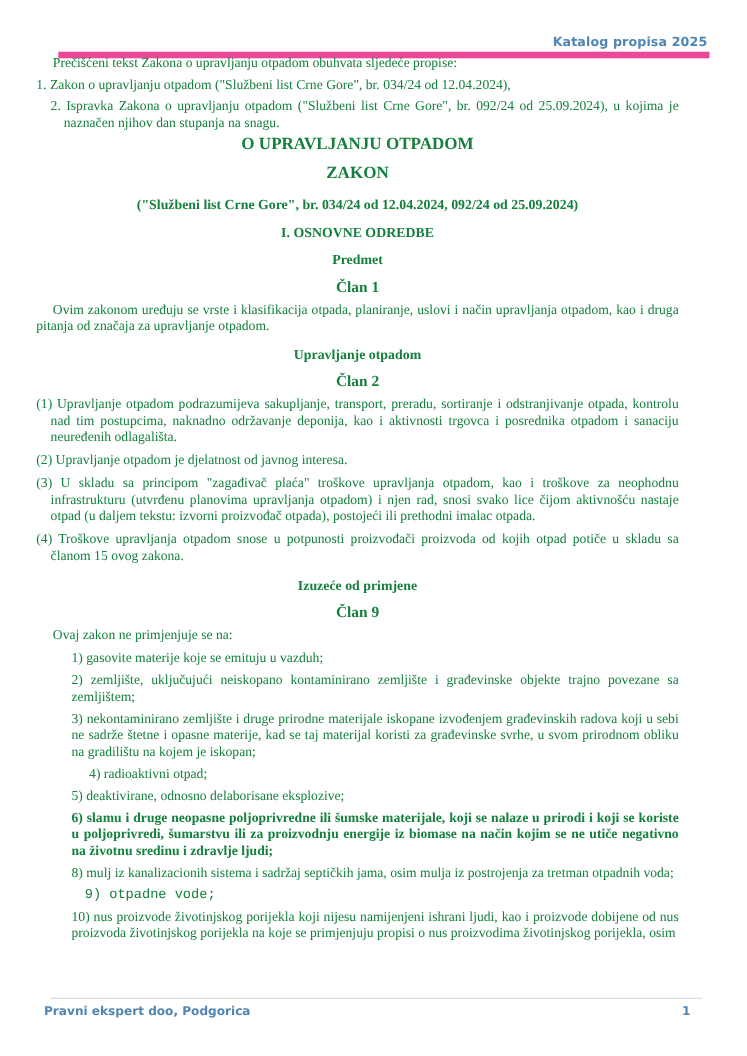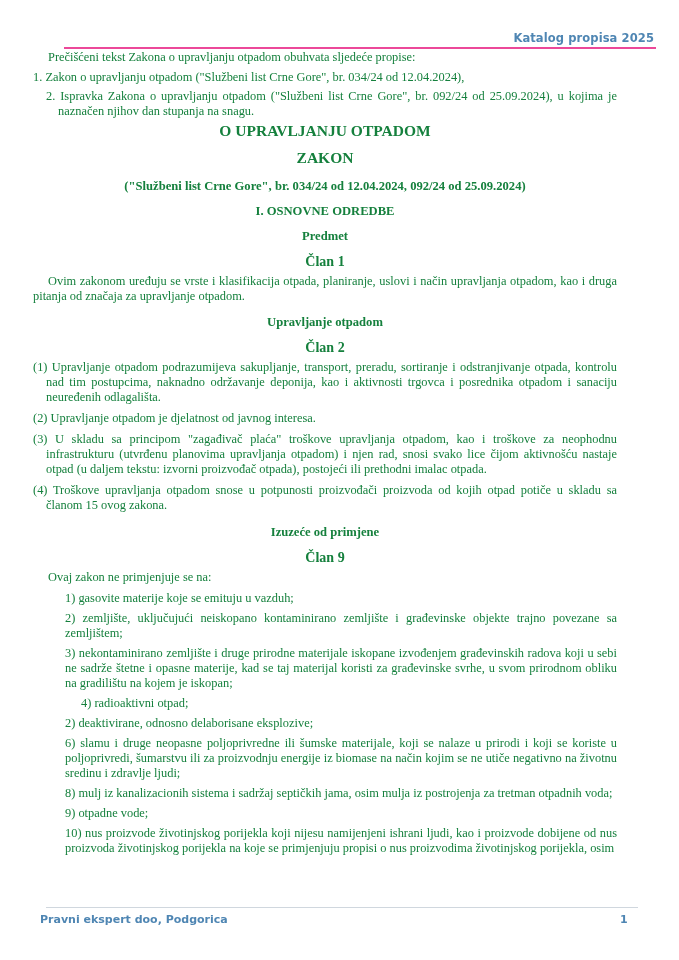--- a/index.html
+++ b/index.html
@@ -1,20 +1,20 @@
 <!DOCTYPE html>
 <html><head>
 <meta charset="utf-8">
 <style>
   html, body { margin: 0; padding: 0; background: #ffffff; }
   body { width: 679px; height: 960px; position: relative; overflow: hidden; }
   .page { position: absolute; left: 0; top: 0; width: 679px; height: 960px; }
   .header {
-    position: absolute; left: 64px; top: 30px; width: 592px; height: 17px;
-    border-bottom: 2px solid #ec4899;
+    position: absolute; left: 53px; top: 30px; width: 592px; height: 17px;
+    border-bottom: 6px solid #ec4899;
   }
   .header-title {
     position: absolute; right: 2px; top: 1px;
     font-family: "DejaVu Sans", sans-serif; font-weight: bold; font-size: 11.5px;
     color: #4f86b3; letter-spacing: 0.1px;
   }
   .content {
     position: absolute; left: 33px; top: 50px; width: 584px;
     font-family: "Liberation Serif", serif; font-size: 12.4px; line-height: 15px;
     color: #15803d;
@@ -78,24 +78,24 @@
     <p class="para-item">(3) U skladu sa principom "zagađivač plaća" troškove upravljanja otpadom, kao i troškove za neophodnu infrastrukturu (utvrđenu planovima upravljanja otpadom) i njen rad, snosi svako lice čijom aktivnošću nastaje otpad (u daljem tekstu: izvorni proizvođač otpada), postojeći ili prethodni imalac otpada.</p>
     <p class="para-item" style="margin-bottom:12px;">(4) Troškove upravljanja otpadom snose u potpunosti proizvođači proizvoda od kojih otpad potiče u skladu sa članom 15 ovog zakona.</p>
 
     <p class="title t-subject">Izuzeće od primjene</p>
     <p class="title t-article">Član 9</p>
     <p class="intro">Ovaj zakon ne primjenjuje se na:</p>
     <p class="sub-item" style="margin-left:32px;">1) gasovite materije koje se emituju u vazduh;</p>
     <p class="sub-item" style="margin-left:32px;">2) zemljište, uključujući neiskopano kontaminirano zemljište i građevinske objekte trajno povezane sa zemljištem;</p>
     <p class="sub-item" style="margin-left:32px;">3) nekontaminirano zemljište i druge prirodne materijale iskopane izvođenjem građevinskih radova koji u sebi ne sadrže štetne i opasne materije, kad se taj materijal koristi za građevinske svrhe, u svom prirodnom obliku na gradilištu na kojem je iskopan;</p>
     <p class="sub-item" style="margin-left:48px;">4) radioaktivni otpad;</p>
-    <p class="sub-item" style="margin-left:32px;">2) deaktivirane, odnosno delaborisane eksplozive;</p>
-    <p class="sub-item" style="margin-left:32px;">6) slamu i druge neopasne poljoprivredne ili šumske materijale, koji se nalaze u prirodi i koji se koriste u poljoprivredi, šumarstvu ili za proizvodnju energije iz biomase na način kojim se ne utiče negativno na životnu sredinu i zdravlje ljudi;</p>
+    <p class="sub-item" style="margin-left:32px;">5) deaktivirane, odnosno delaborisane eksplozive;</p>
+    <p class="sub-item" style="margin-left:32px;font-weight:bold;">6) slamu i druge neopasne poljoprivredne ili šumske materijale, koji se nalaze u prirodi i koji se koriste u poljoprivredi, šumarstvu ili za proizvodnju energije iz biomase na način kojim se ne utiče negativno na životnu sredinu i zdravlje ljudi;</p>
     <p class="sub-item" style="margin-left:32px;">8) mulj iz kanalizacionih sistema i sadržaj septičkih jama, osim mulja iz postrojenja za tretman otpadnih voda;</p>
-    <p class="sub-item" style="margin-left:32px;">9) otpadne vode;</p>
+    <p class="sub-item" style="margin-left:44px;font-family:Liberation Mono, monospace;">9) otpadne vode;</p>
     <p class="sub-item" style="margin-left:32px;">10) nus proizvode životinjskog porijekla koji nijesu namijenjeni ishrani ljudi, kao i proizvode dobijene od nus proizvoda životinjskog porijekla na koje se primjenjuju propisi o nus proizvodima životinjskog porijekla, osim</p>
   </div>
 
   <div class="footer"></div>
   <span class="footer-left">Pravni ekspert doo, Podgorica</span>
   <span class="footer-right">1</span>
 
 </div>
 
 </body></html>

